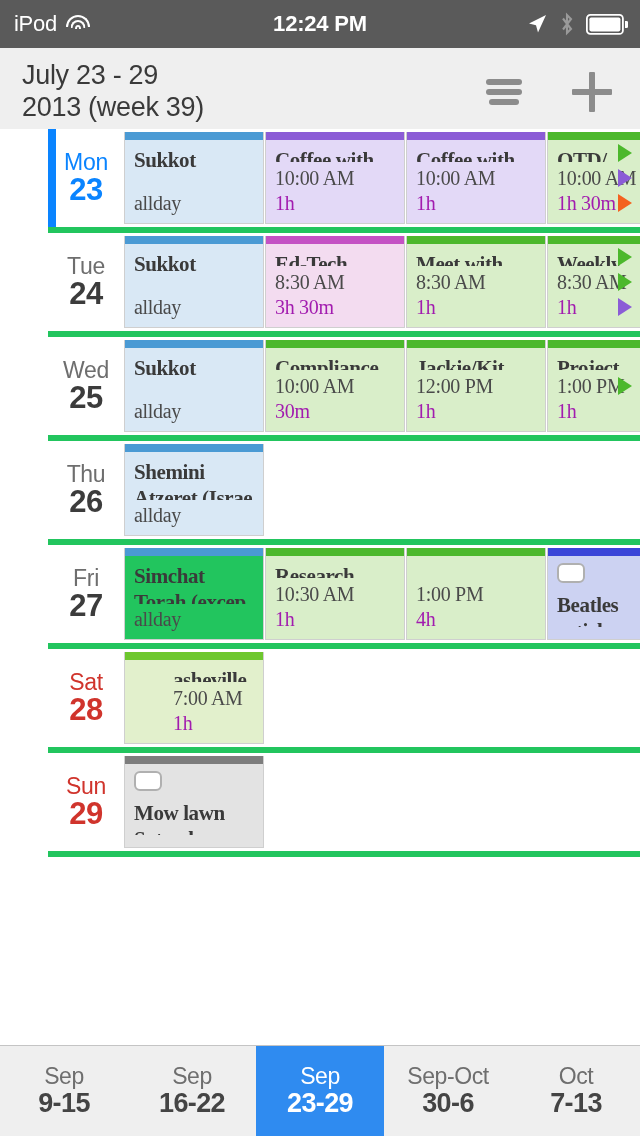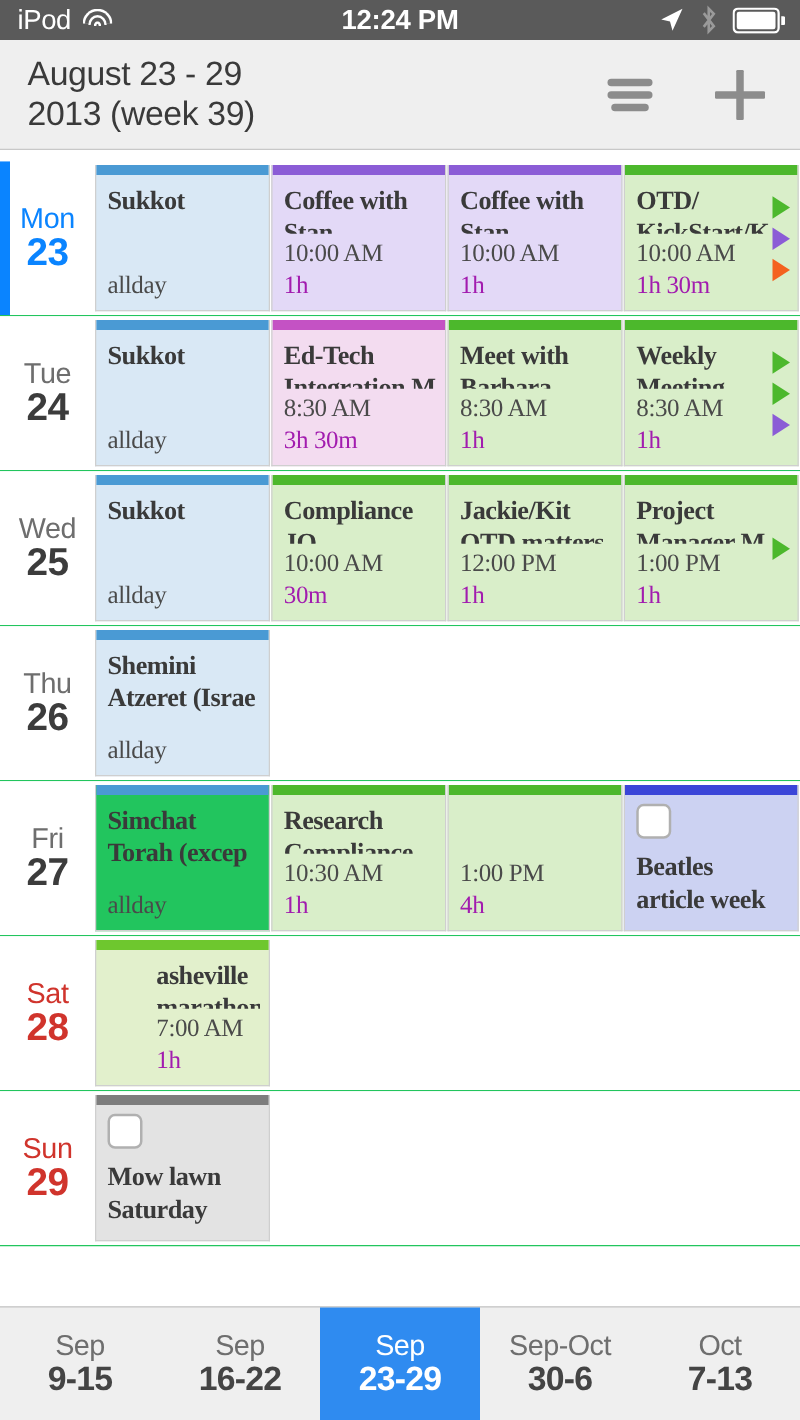--- a/index.html
+++ b/index.html
@@ -5,21 +5,21 @@
   * { margin:0; padding:0; box-sizing:border-box; }
   html, body {
     width:640px; height:1136px;
     font-family:"Liberation Sans", sans-serif;
     background:#ffffff; overflow:hidden;
   }
   #app { position:relative; width:640px; height:1136px; }
 
   
   .statusbar {
-    height:32px; background:#5a5a5a; color:#ffffff;
+    height:48px; background:#5a5a5a; color:#ffffff;
     display:flex; align-items:center; position:relative;
   }
   .sb-left { display:flex; align-items:center; gap:9px; padding-left:14px; }
   .sb-carrier { font-size:22px; letter-spacing:-0.3px; }
   .sb-time {
     position:absolute; left:0; right:0; text-align:center;
     font-size:22px; font-weight:bold; letter-spacing:-0.2px;
   }
   .sb-right {
     margin-left:auto; display:flex; align-items:center;
@@ -55,23 +55,23 @@
   }
   .plusbtn::before { left:0; top:17px; width:40px; height:6px; }
   .plusbtn::after  { top:0; left:17px; height:40px; width:6px; }
 
   
   .weekgrid {
     position:absolute; top:129px; left:0; right:0; bottom:91px;
     background:#ffffff; overflow:hidden;
   }
   .dayrow {
-    position:relative; height:124px;
-    border-bottom:1px solid #22c55e;
-    display:flex; background:#ffffff;
+    position:relative; height:104px;
+    border-bottom:6px solid #22c55e;
+    display:flex; background:#ffffff;margin-left:48px;
   }
   .dayrow.today::before {
     content:""; position:absolute; left:0; top:0; bottom:0;
     width:8px; background:#0a84ff;
   }
   .daylabel {
     width:76px; flex:0 0 76px;
     display:flex; flex-direction:column;
     align-items:center; justify-content:center;
     line-height:1.05;
@@ -160,21 +160,21 @@
       <svg width="42" height="21" viewBox="0 0 42 21">
         <rect x="0.9" y="0.9" width="36" height="19" rx="3.5" fill="none" stroke="#ffffff" stroke-width="1.8"></rect>
         <rect x="3.4" y="3.4" width="31" height="14" rx="1.8" fill="#ffffff"></rect>
         <path d="M39 7 h1.6 a1.6 1.6 0 0 1 1.6 1.6 v3.8 a1.6 1.6 0 0 1 -1.6 1.6 H39 Z" fill="#ffffff"></path>
       </svg>
     </div>
   </div>
 
   <div class="header">
     <div class="header-title">
-      <div>August 23 - 29</div>
+      <div>July 23 - 29</div>
       <div>2013 (week 39)</div>
     </div>
     <div class="header-actions">
       <span class="ham">
           <span></span>
           <span></span>
           <span></span>
         </span>
       <span class="plusbtn"></span>
     </div>

